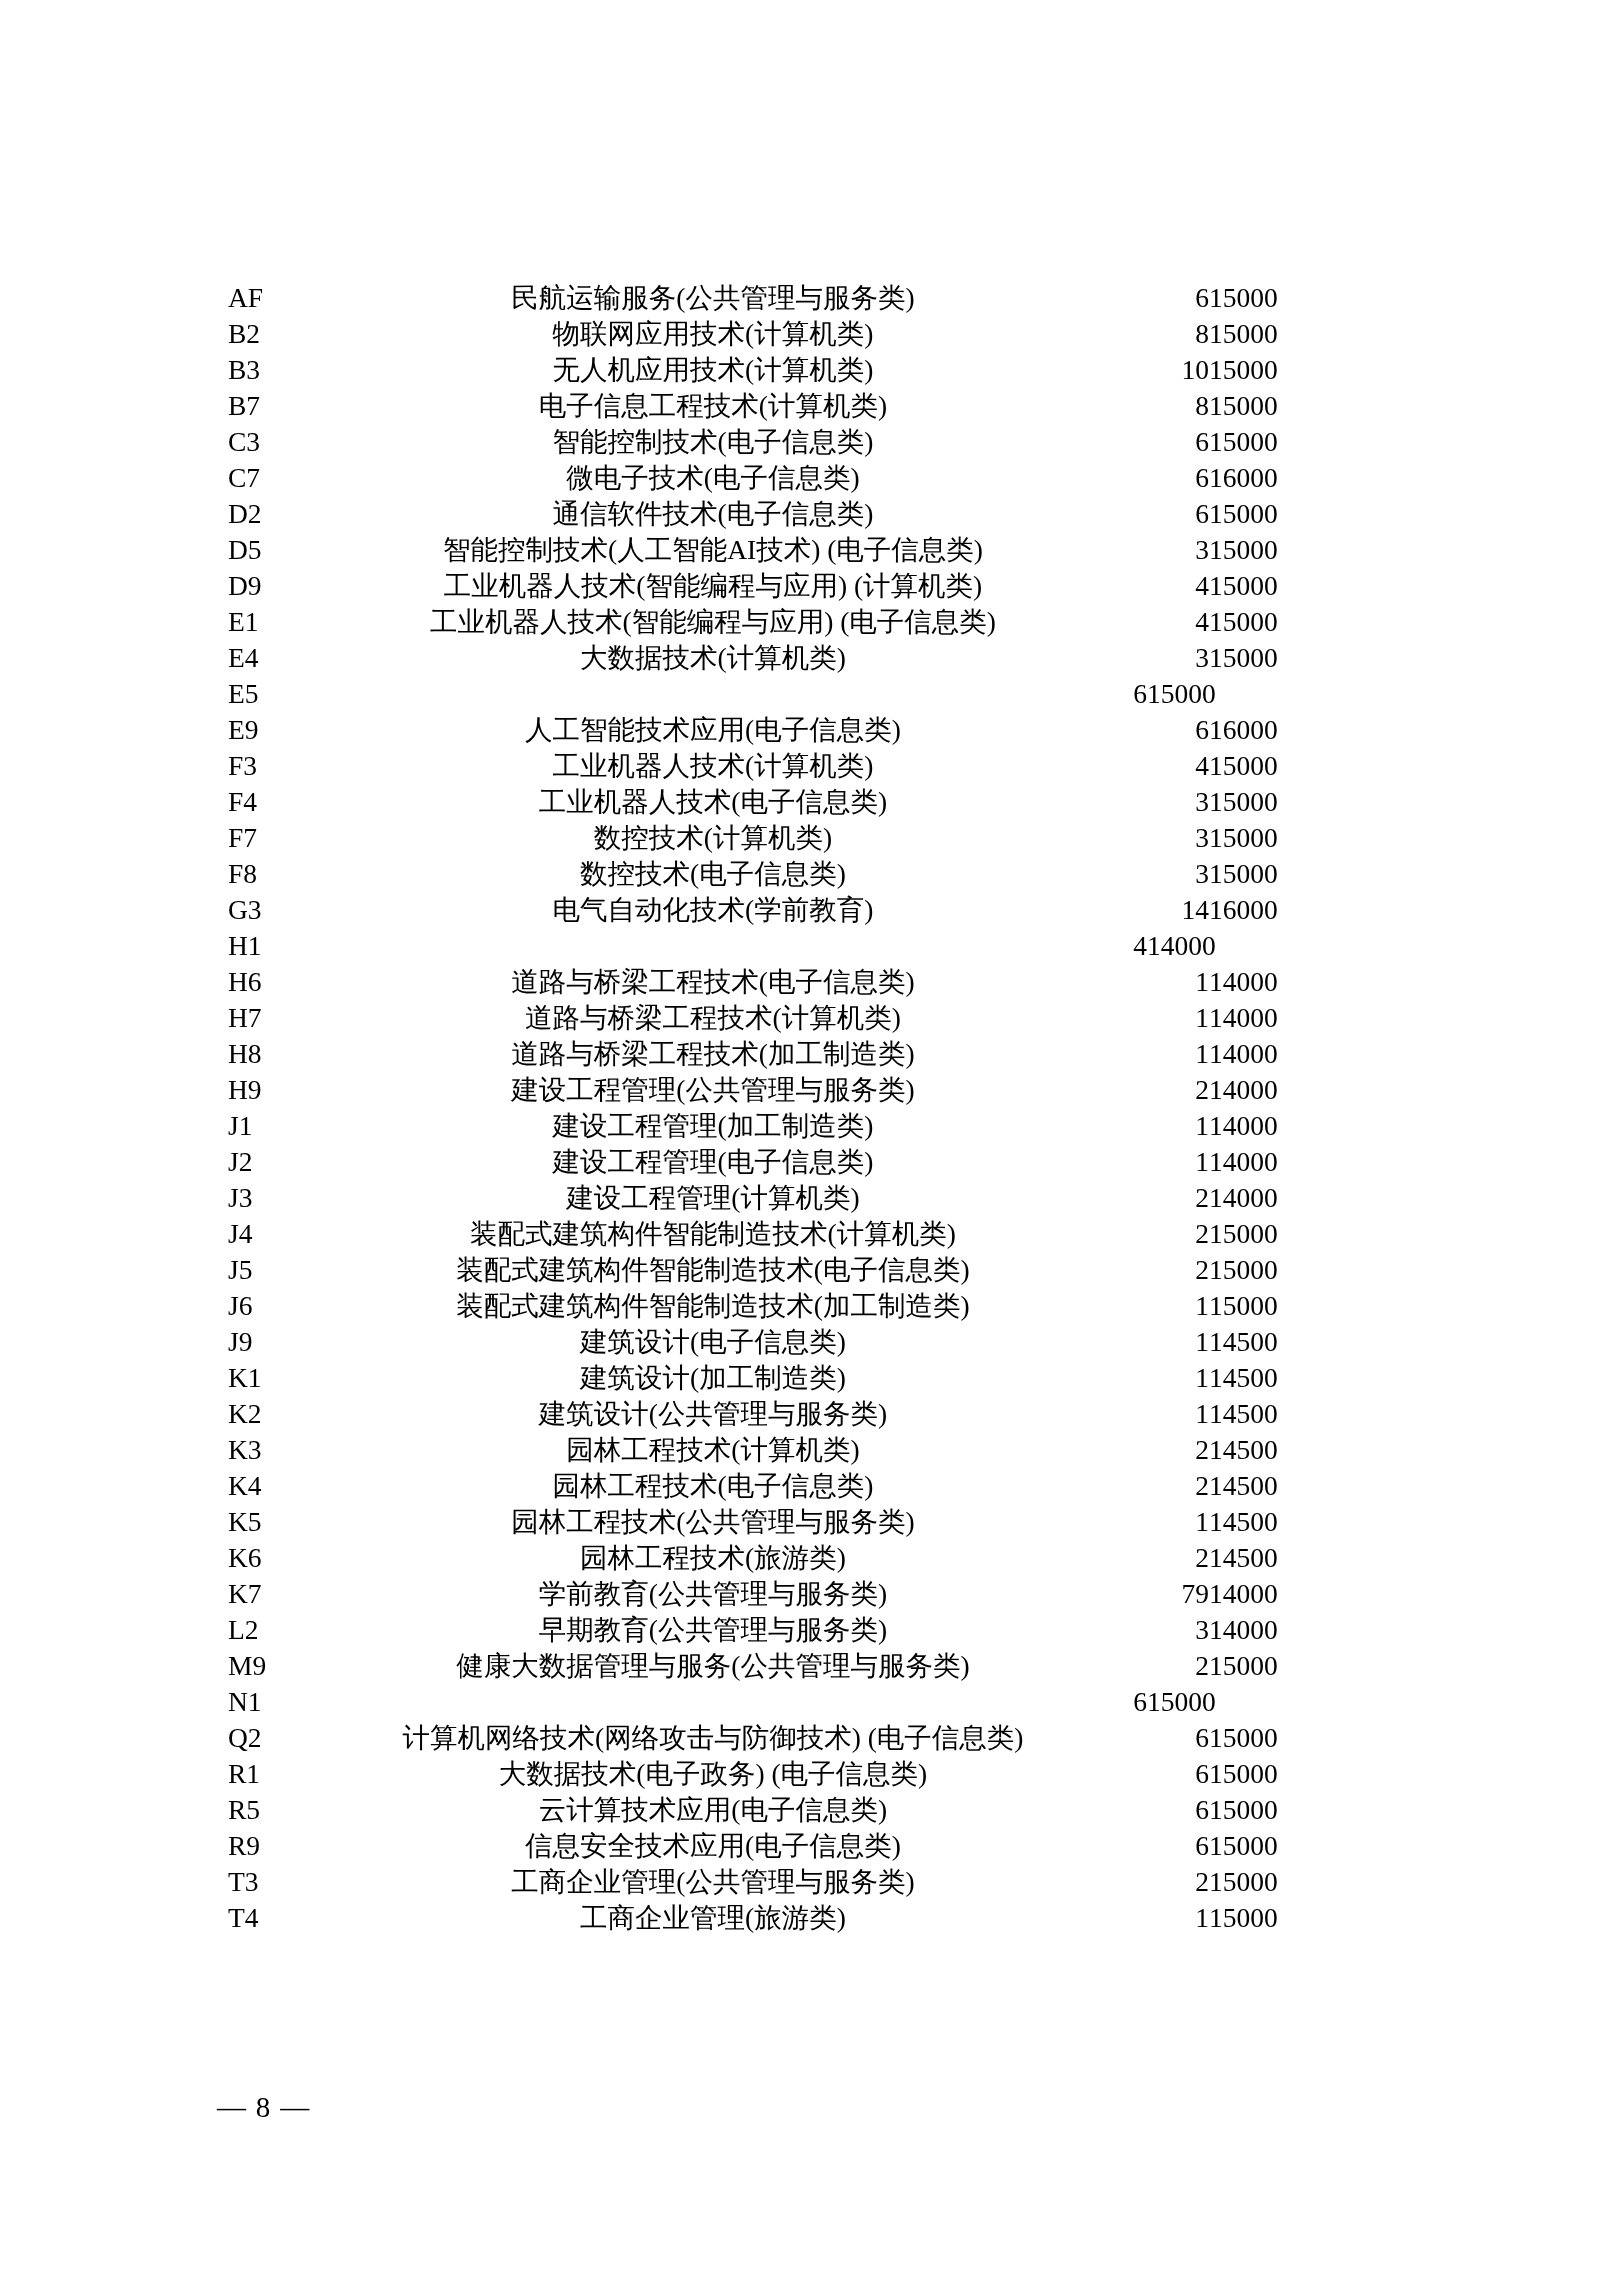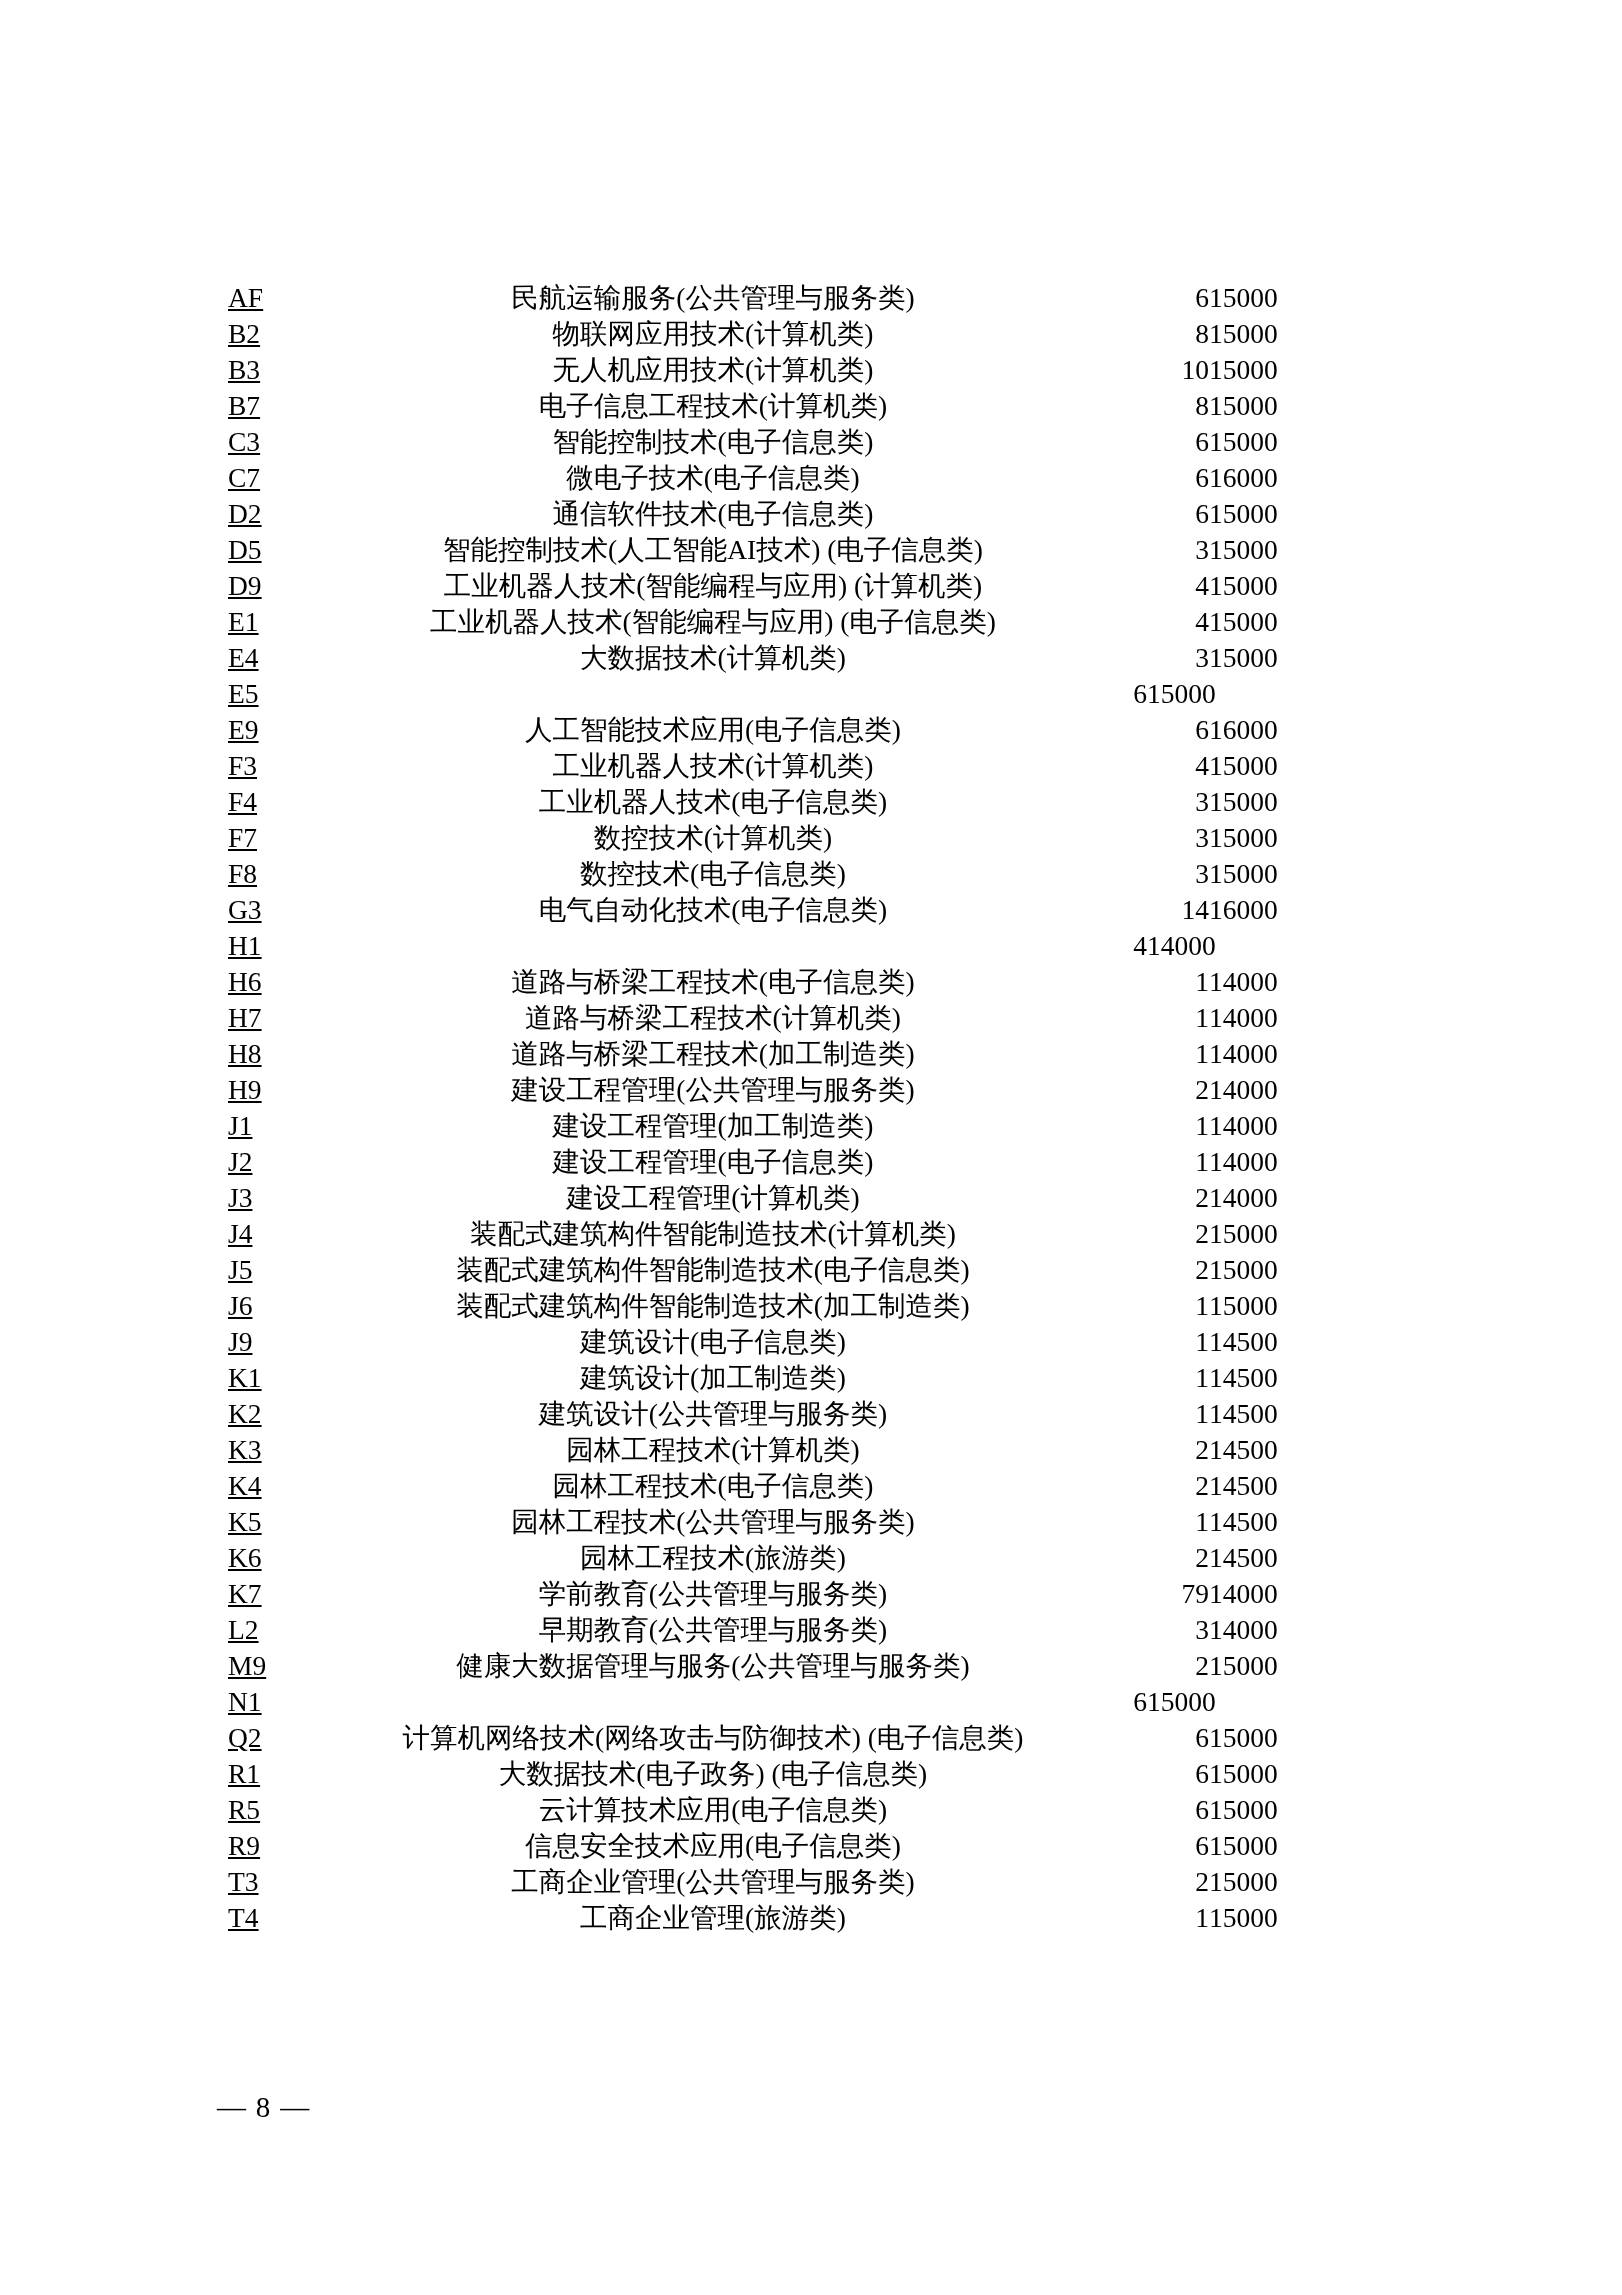--- a/index.html
+++ b/index.html
@@ -17,21 +17,21 @@
     width:1092px;
   }
   .row{
     display:grid;
     grid-template-columns:51px 1fr 62px 111px;
     height:36px;
     align-items:center;
     font-size:27.5px;
     white-space:nowrap;
   }
-  .cell-code{text-align:left;text-decoration:underline;}
+  .cell-code{text-align:left;}
   .cell-name{text-align:center;overflow:visible;}
   .cell-count{text-align:right;}
   .cell-fee{}
   .footer{
     position:absolute;
     left:217px;top:2091px;
     font-size:29px;
     letter-spacing:1.3px;
   }
 </style>
@@ -154,21 +154,21 @@
 
   <div class="row">
     <span class="cell-code">F8</span>
     <span class="cell-name">数控技术(电子信息类)</span>
     <span class="cell-count">3</span>
     <span class="cell-fee">15000</span>
   </div>
 
   <div class="row">
     <span class="cell-code">G3</span>
-    <span class="cell-name">电气自动化技术(电子信息类)</span>
+    <span class="cell-name">电气自动化技术(学前教育)</span>
     <span class="cell-count">14</span>
     <span class="cell-fee">16000</span>
   </div>
 
   <div class="row">
     <span class="cell-code">H1</span>
     <span class="cell-count">4</span>
     <span class="cell-fee">14000</span>
   </div>
 

